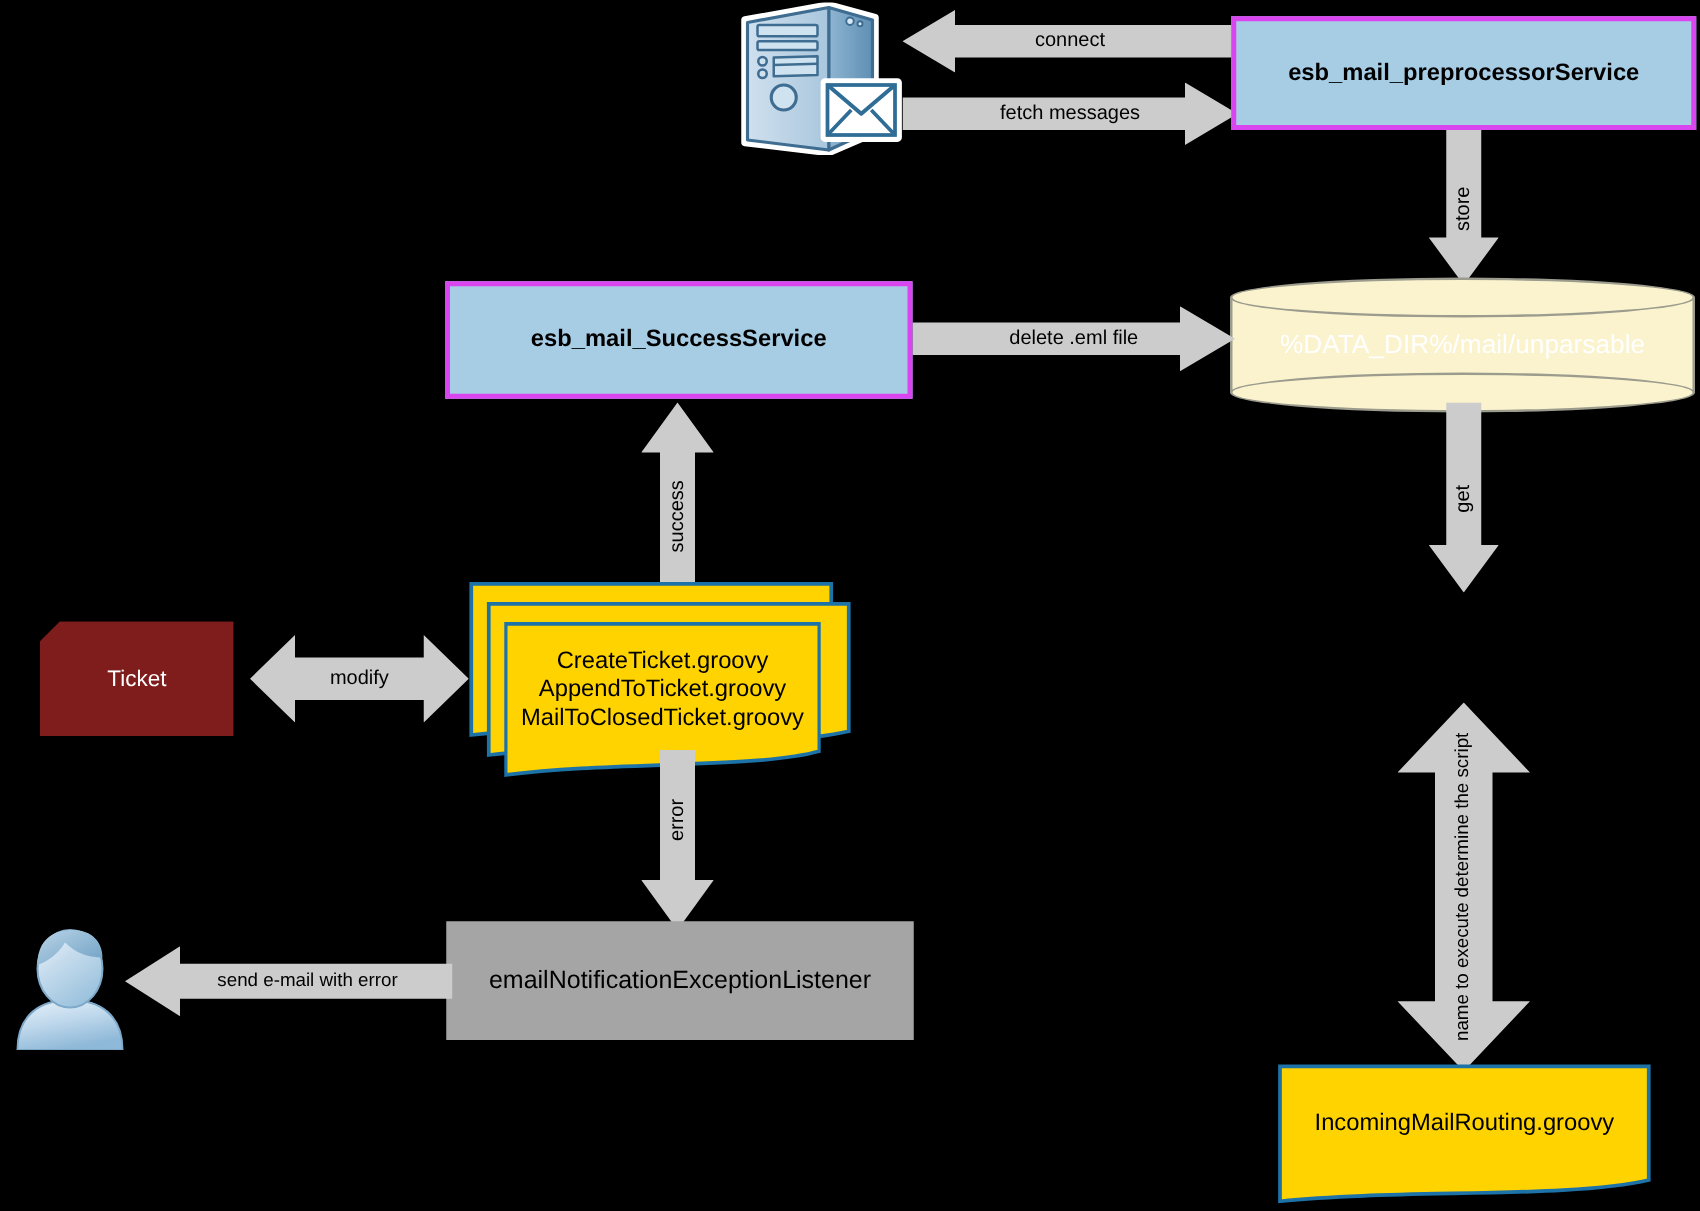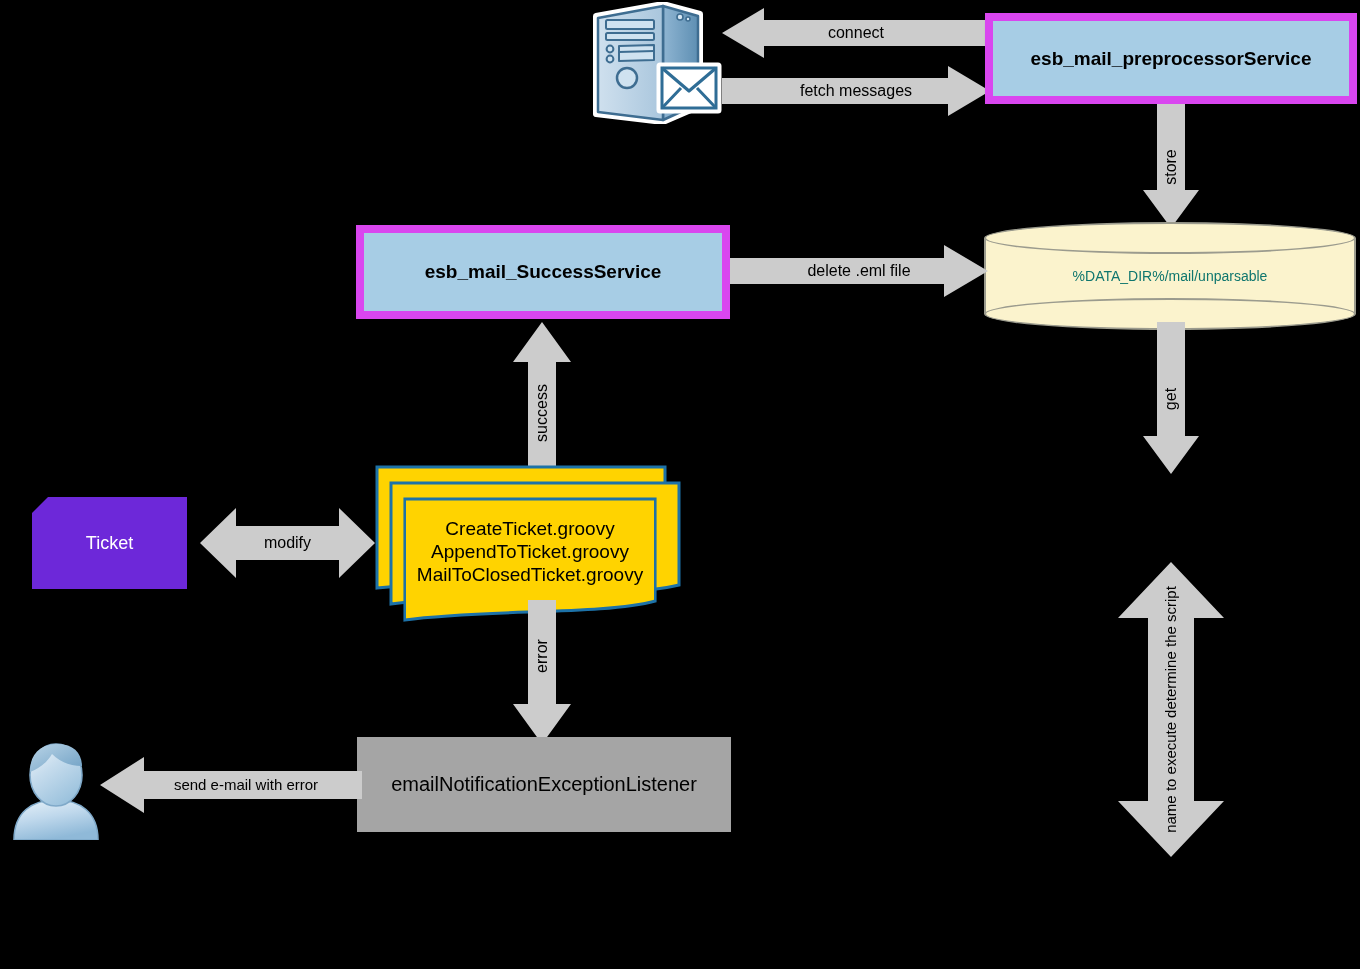--- a/index.html
+++ b/index.html
@@ -19,37 +19,37 @@
     position: absolute;
     box-sizing: border-box;
     display: flex;
     align-items: center;
     justify-content: center;
     text-align: center;
   }
   
   .svc {
     background: #a7cde5;
-    border: 8px solid #d946ef;
+    border: 4px solid #d946ef;
     color: #000000;
     font-weight: bold;
     font-size: 19px;
     box-shadow: 2px 2px 3px rgba(0,0,0,0.45);
   }
   
   .graybox {
     background: #a5a5a5;
     border: none;
     color: #000000;
     font-weight: normal;
     font-size: 20px;
   }
   
   .ticket {
-    background: #6d28d9;
+    background: #7f1d1d;
     color: #ffffff;
     font-size: 18px;
     clip-path: polygon(16px 0, 100% 0, 100% 100%, 0 100%, 0 16px);
     justify-content: center;
   }
   
   .cyl-wrap { position: absolute; }
   .cyl-body {
     position: absolute;
     left: 0; right: 0;
@@ -73,21 +73,21 @@
     height: 32px;
     background: #fbf3cd;
     border: 2px solid #9b9b8e;
     border-radius: 50% / 50%;
     box-sizing: border-box;
   }
   .cyl-label {
     position: absolute;
     left: 0; right: 0; top: 0; bottom: 0;
     display: flex; align-items: center; justify-content: center;
-    font-size: 14px; color: #0f766e;
+    font-size: 21px; color: #ffffff;
     z-index: 4;
   }
   
   .doc { position: absolute; }
   .doc svg { position: absolute; left:0; top:0; width:100%; height:100%; }
   .doc .doc-label {
     position: absolute;
     left: 0; right: 0; top: 0; bottom: 16px;
     display: flex; flex-direction: column;
     align-items: center; justify-content: center;
@@ -298,14 +298,20 @@
       </defs>
 
       <path d="M6 98 C6 70 24 58 48 58 C72 58 90 70 90 98 Z" fill="url(#bodyGrad)" stroke="#7fa9c9" stroke-width="1.6"></path>
 
       <ellipse cx="48" cy="33" rx="26" ry="31" fill="url(#headGrad)" stroke="#7fa9c9" stroke-width="1.6"></ellipse>
 
       <path d="M22 30 C22 10 34 2 50 2 C66 2 74 12 74 24 C62 24 52 20 44 12 C38 22 30 27 22 30 Z" fill="url(#hairGrad)"></path>
     </svg>
   </div>
 
+  <div class="doc" style="left:1022px; top:851px; width:299px; height:112px;">
+    <svg viewBox="0 0 299 112" preserveAspectRatio="none">
+      <path d="M2 2 L297 2 L297 93 C234 108 96 100 2 110 Z" fill="#ffd300" stroke="#1d72a8" stroke-width="3"></path>
+    </svg>
+    <div class="doc-label">IncomingMailRouting.groovy</div>
+  </div>
 
 </div>
 
 </body></html>

